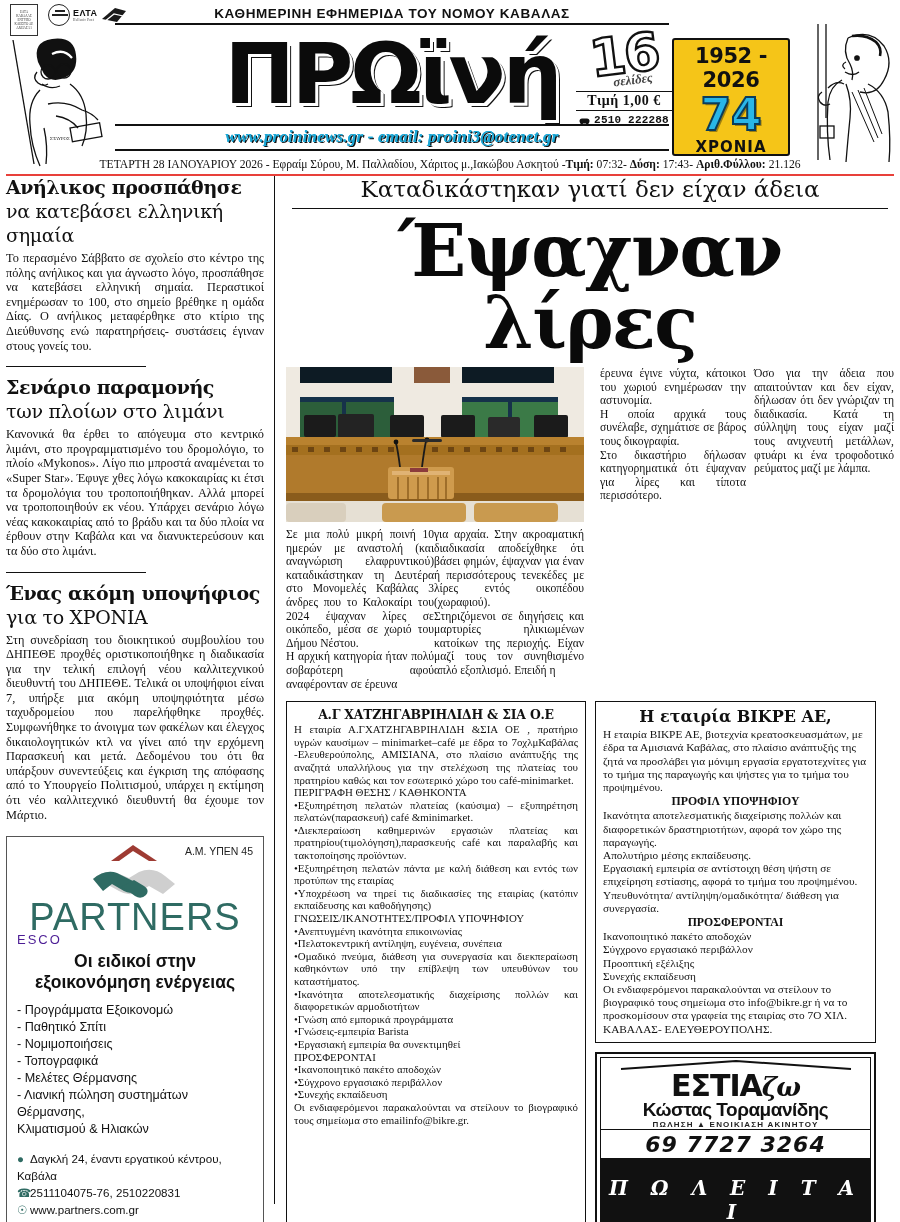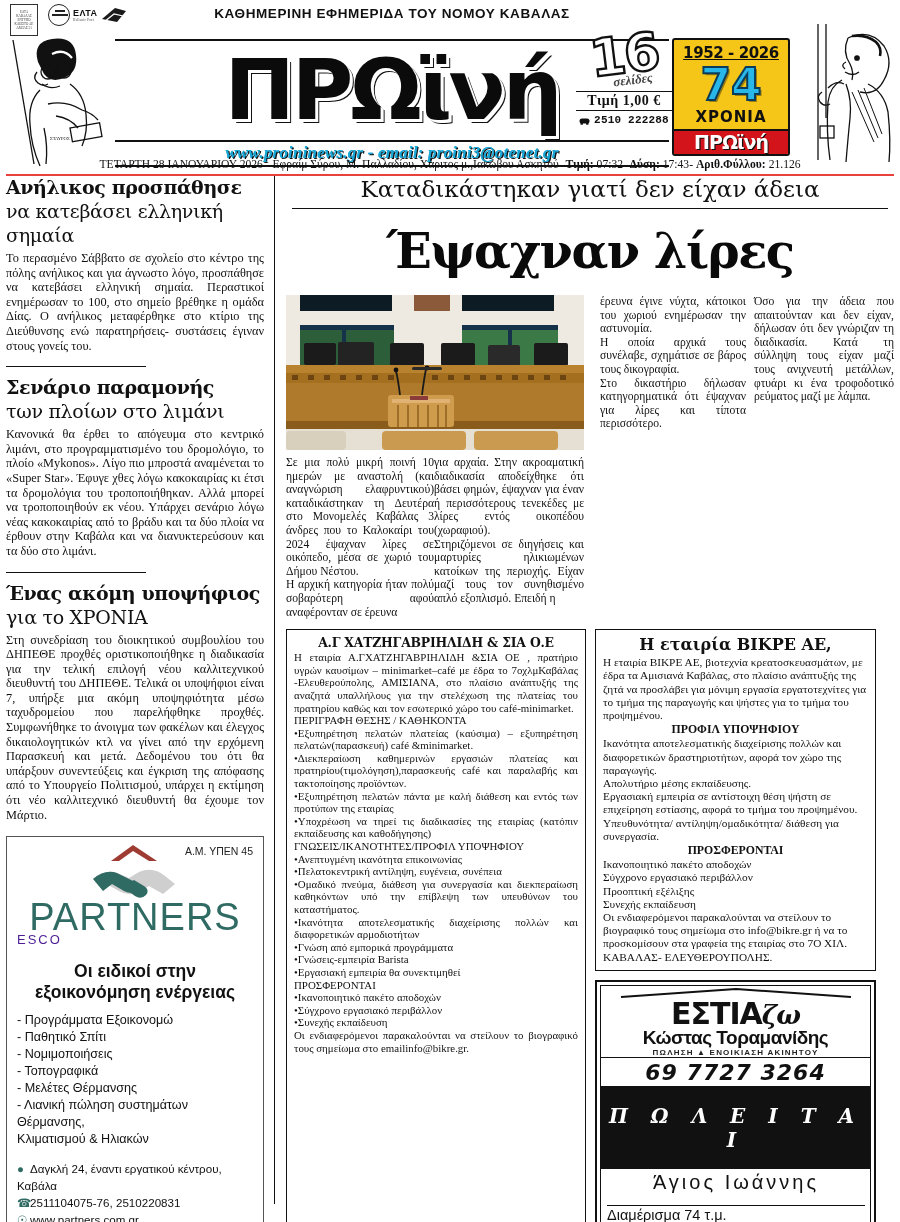--- a/index.html
+++ b/index.html
@@ -35,21 +35,21 @@
   .elta-text { font-family:"Liberation Sans", sans-serif; font-weight:bold; font-size:9px; letter-spacing:.5px; }
   .elta-sub { font-size:3.4px; letter-spacing:.2px; color:#444; }
 
   .cartoon-left { position:absolute; left:4px; top:32px; width:108px; height:140px; }
   .cartoon-right { position:absolute; right:2px; top:22px; width:86px; height:142px; }
 
   .head-center { position:absolute; left:112px; top:6px; width:560px; }
   .kathimerini {
     font-family:"Liberation Sans", sans-serif;
     font-weight:bold; font-size:13.5px; letter-spacing:.6px;
-    text-align:center; color:#111; padding-bottom:18px;
+    text-align:center; color:#111; padding-bottom:2px;
     border-bottom:2px solid #111; margin:0 3px 2px 3px;
   }
   .logo-wrap { position:relative; height:96px; }
   .logo-proini {
     font-family:"DejaVu Sans", sans-serif;
     font-weight:bold; font-size:84px; line-height:94px;
     letter-spacing:-3px; text-align:center; color:#0b0b0b;
     text-shadow: 3px 3px 0 #fff, 4px 4px 0 #111;
     -webkit-text-stroke:0;
   }
@@ -85,22 +85,22 @@
     font-family:"Liberation Mono", monospace; font-size:11px; font-weight:bold;
     margin-top:3px; letter-spacing:.2px; display:flex; gap:4px; justify-content:center; align-items:center;
   }
 
   .badge74 {
     position:absolute; left:672px; top:38px; width:118px; height:118px;
     background:#f5c518; border:2.5px solid #111; border-radius:3px;
     text-align:center; overflow:hidden;
   }
   .badge-years {
-    font-family:"DejaVu Sans", sans-serif; font-weight:bold; font-size:15px;
-    color:#111; margin-top:4px; letter-spacing:-.4px;text-decoration:underline;
+    font-family:"DejaVu Sans", sans-serif; font-weight:bold; font-size:21px;
+    color:#111; margin-top:4px; letter-spacing:-.4px;
   }
   .badge-num {
     font-family:"DejaVu Sans", sans-serif; font-weight:bold; font-size:44px;
     line-height:44px; color:#29b6e8; -webkit-text-stroke:2px #0a3d5c;
     text-shadow:2px 2px 0 rgba(0,0,0,.35); margin-top:1px;
   }
   .badge-xronia {
     font-family:"DejaVu Sans", sans-serif; font-weight:bold; font-size:15px;
     color:#111; letter-spacing:1px; margin-top:1px;
   }
@@ -150,35 +150,35 @@
   .ypen { text-align:right; font-size:10.5px; color:#222; margin-bottom:-14px; }
   .partners-logo { text-align:center; margin-bottom:2px; }
   .handshake { display:block; margin:0 auto; }
   .partners-name {
     text-align:center; font-size:38px; letter-spacing:1px; color:#2f6b63;
     font-family:"Liberation Sans", sans-serif; font-weight:normal; line-height:32px;
   }
   .partners-esco { font-size:13px; color:#4c1d95; letter-spacing:2px; margin-top:-1px; }
   .partners-tag {
     text-align:center; font-weight:bold; font-size:17.5px; line-height:21px;
-    margin-top:14px; color:#111;
+    margin-top:4px; color:#111;
   }
   .partners-list { margin-top:9px; font-size:12.6px; line-height:17px; color:#111; }
   .partners-contact { margin-top:12px; font-size:11.6px; line-height:17px; color:#111; }
   .ci { display:inline-block; width:13px; color:#2f6b63; }
 
   
   .kicker {
     text-align:center; font-size:23px; line-height:26px; color:#111;
     font-family:"DejaVu Serif", serif; padding-bottom:4px;
   }
   .kicker-rule { border-bottom:1.5px solid #111; margin:2px 6px 6px 6px; }
   .main-headline {
     font-family:"DejaVu Serif", serif; font-weight:bold;
-    font-size:48px; line-height:72px; text-align:center; letter-spacing:-1.5px;
+    font-size:72px; line-height:72px; text-align:center; letter-spacing:-1.5px;
     color:#0a0a0a; margin:0 0 8px 0;
   }
 
   .lead-wrap { display:flex; gap:8px; }
   .lead-col { font-size:11.6px; line-height:13.6px; text-align:justify; hyphens:auto; }
   .lead-col.c1 { width:148px; }
   .lead-col.c2 { width:150px; }
   .lead-col.c3 { width:146px; }
   .lead-col.c4 { width:140px; }
 

